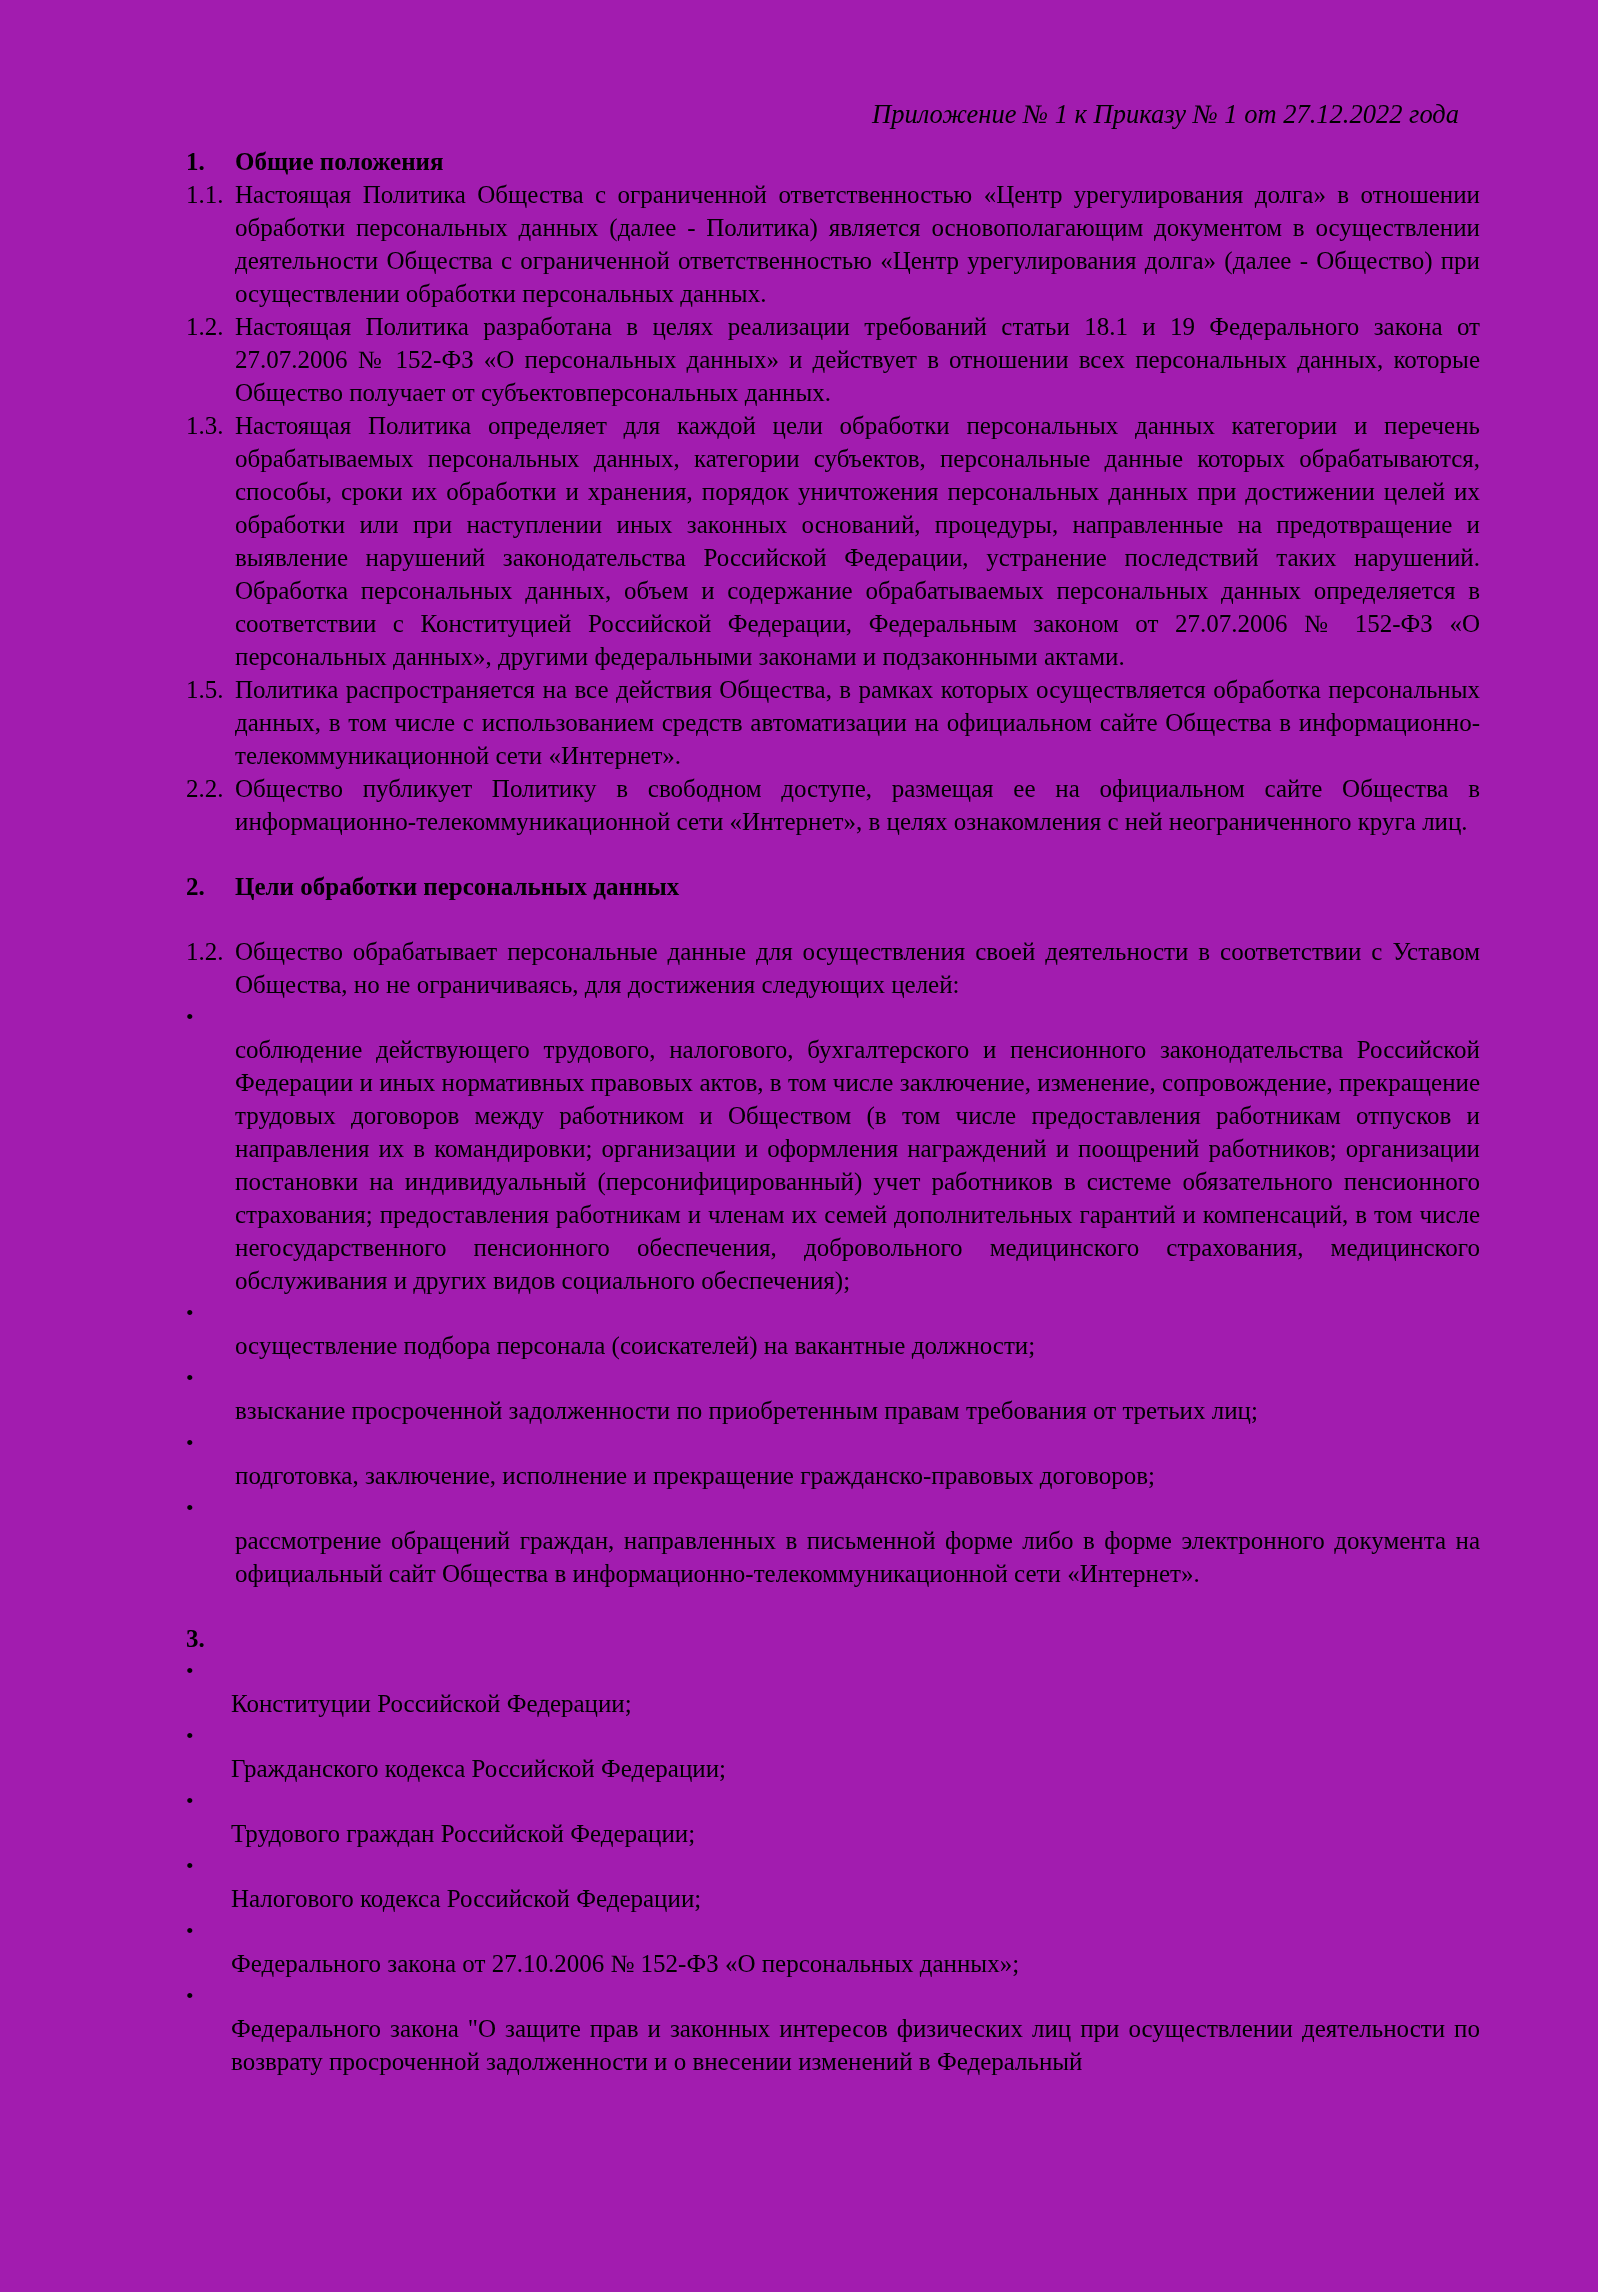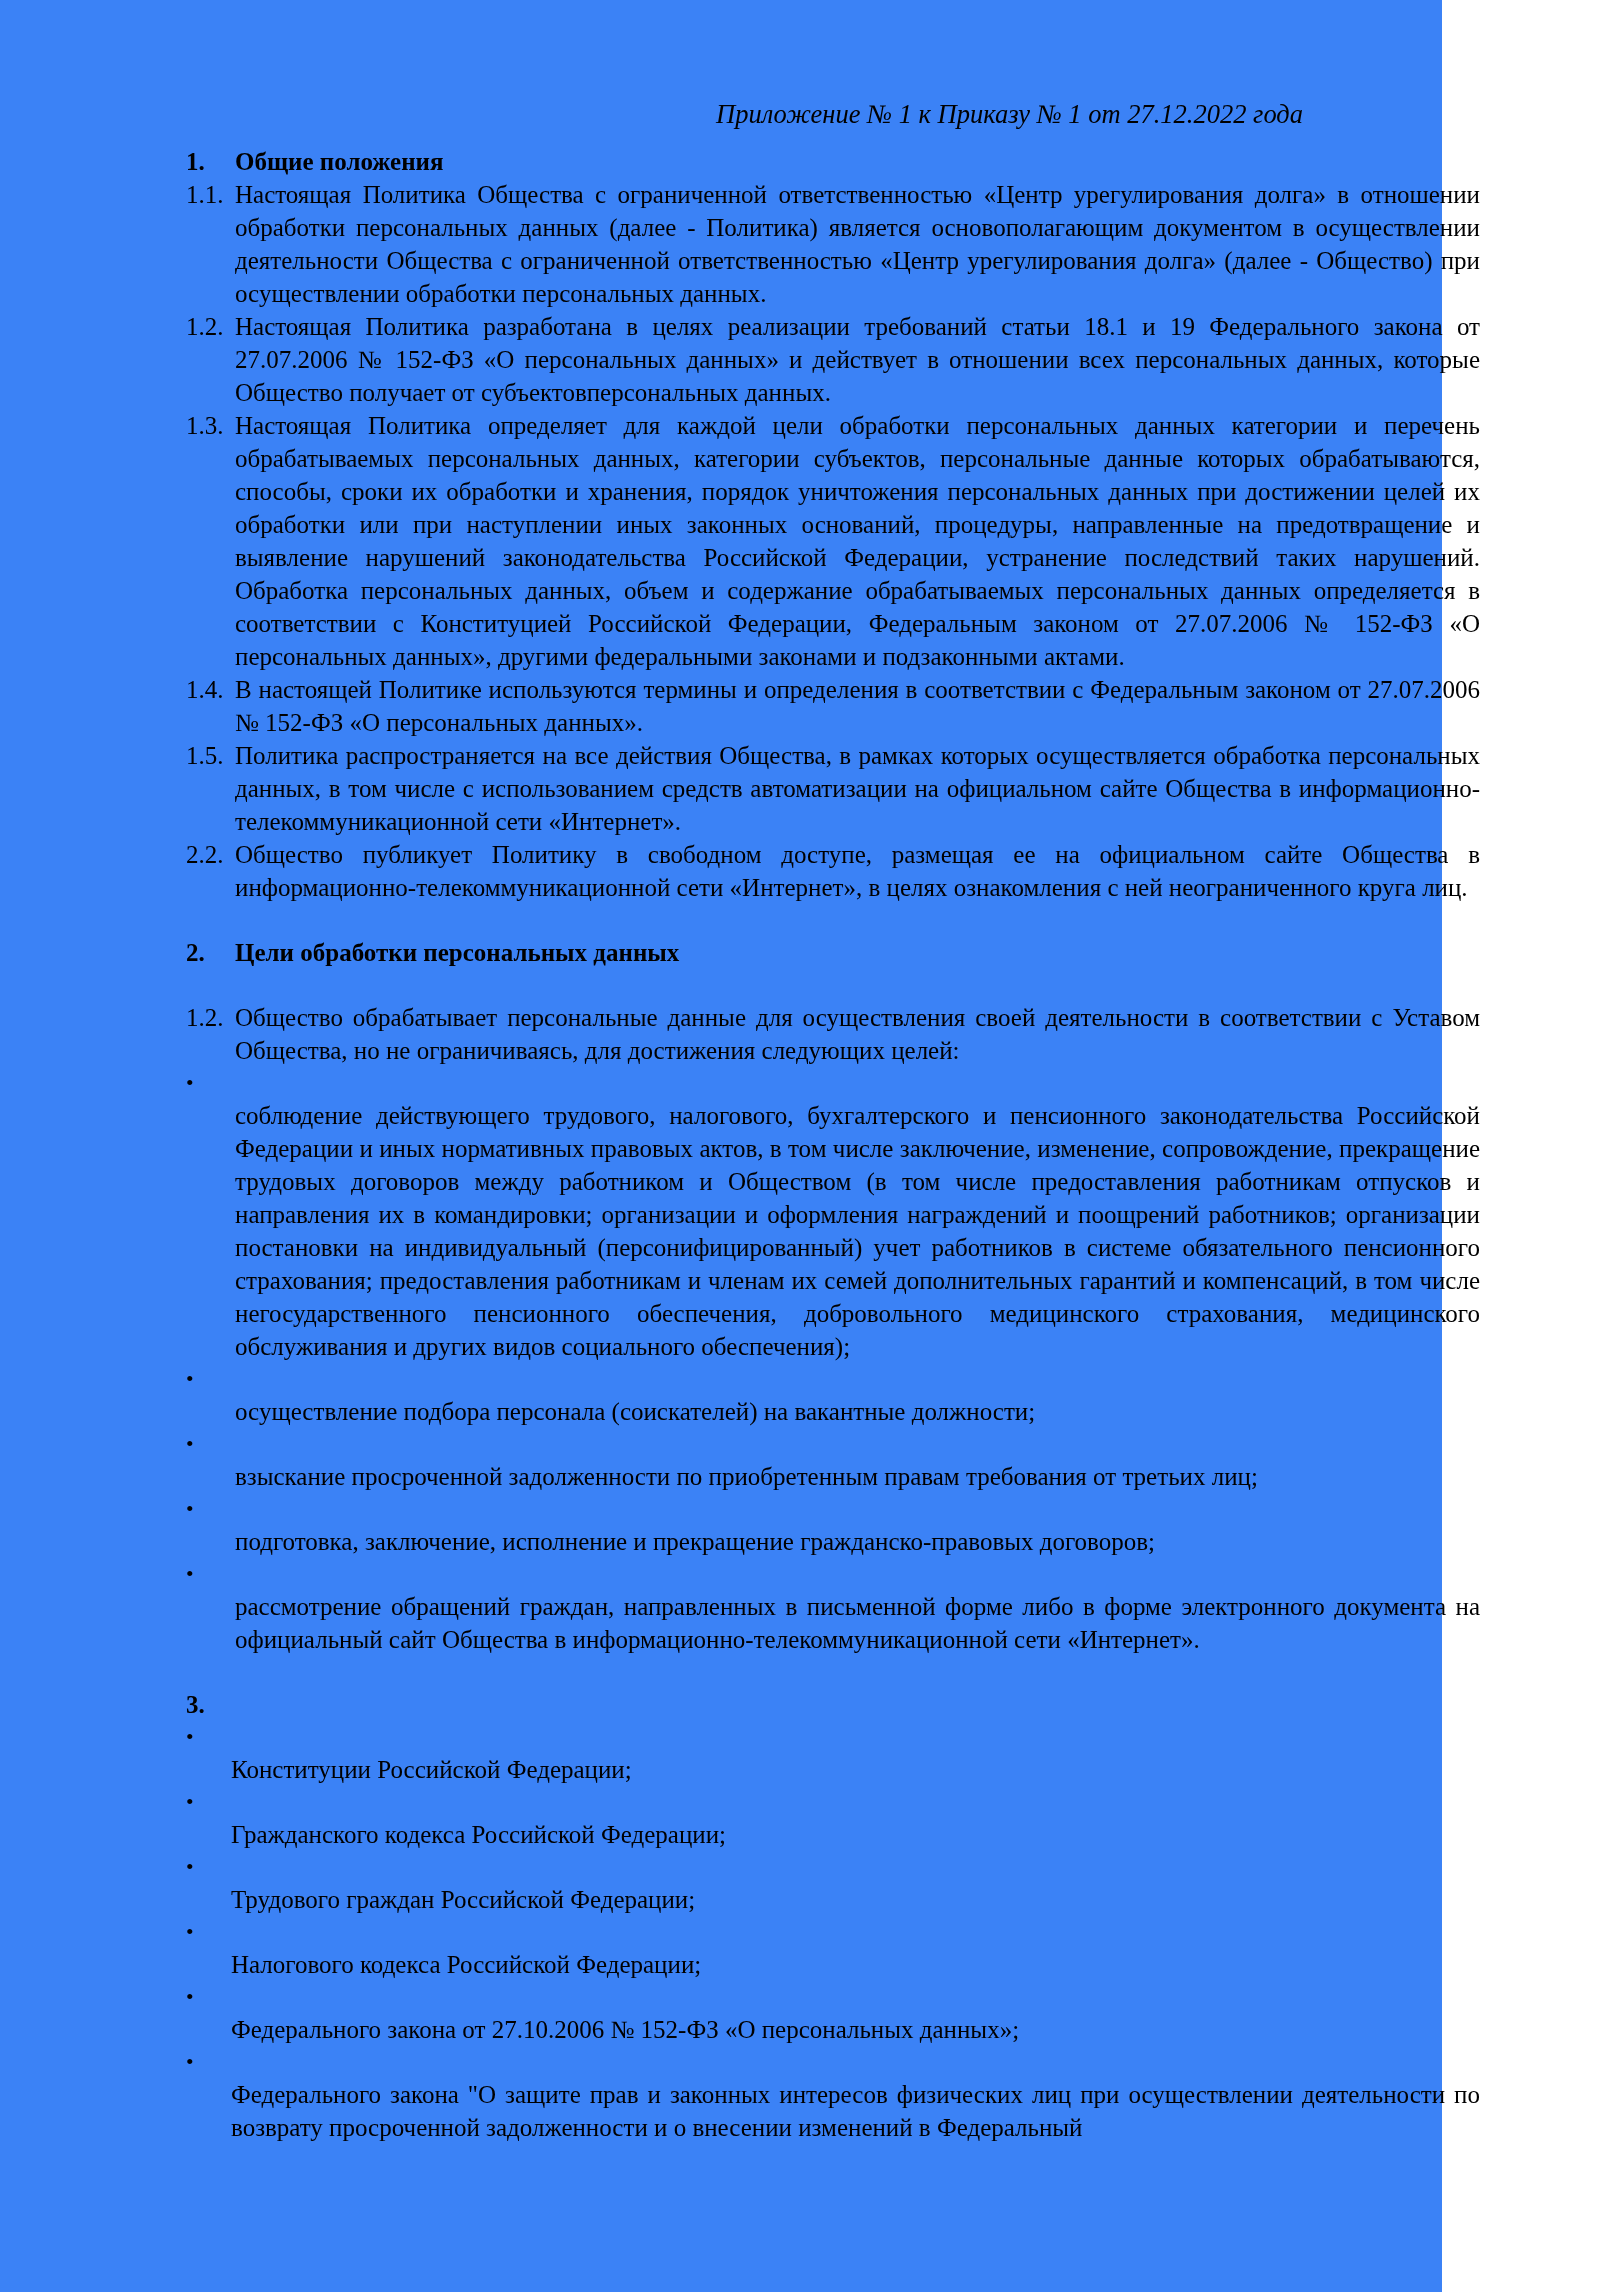--- a/index.html
+++ b/index.html
@@ -1,19 +1,19 @@
 <!DOCTYPE html>
 <html><head>
 <meta charset="utf-8">
 <style>
   html, body { margin: 0; padding: 0; background: #ffffff; }
   body { width: 1622px; height: 2293px; position: relative; overflow: hidden; }
   .page {
-    position: absolute; left: 0; top: 0; width: 1442px; height: 2293px;
-    background: #3b82f6; color: #000000;
+    position: absolute; left: 0; top: 0; width: 1598px; height: 2293px;
+    background: #a21caf; color: #000000;
     font-family: "Liberation Serif", "DejaVu Serif", serif;
     font-size: 25px; line-height: 33px;
   }
   .header {
     position: absolute; top: 98px; right: 139px;
     font-style: italic; font-size: 26.5px; line-height: 33px;
     white-space: nowrap;
   }
   .content { position: absolute; left: 186px; top: 145px; width: 1294px; }
   .sec-title { font-weight: bold; display: flex; }
@@ -44,24 +44,20 @@
       <span class="num">1.1.</span>
       <span class="txt">Настоящая Политика Общества с ограниченной ответственностью «Центр урегулирования долга» в отношении обработки персональных данных (далее - Политика) является основополагающим документом в осуществлении деятельности Общества с ограниченной ответственностью «Центр урегулирования долга» (далее - Общество) при осуществлении обработки персональных данных.</span>
     </div>
     <div class="item">
       <span class="num">1.2.</span>
       <span class="txt">Настоящая Политика разработана в целях реализации требований статьи 18.1 и 19 Федерального закона от 27.07.2006 № 152-ФЗ «О персональных данных» и действует в отношении всех персональных данных, которые Общество получает от субъектовперсональных данных.</span>
     </div>
     <div class="item">
       <span class="num">1.3.</span>
       <span class="txt">Настоящая Политика определяет для каждой цели обработки персональных данных категории и перечень обрабатываемых персональных данных, категории субъектов, персональные данные которых обрабатываются, способы, сроки их обработки и хранения, порядок уничтожения персональных данных при достижении целей их обработки или при наступлении иных законных оснований, процедуры, направленные на предотвращение и выявление нарушений законодательства Российской Федерации, устранение последствий таких нарушений. Обработка персональных данных, объем и содержание обрабатываемых персональных данных определяется в соответствии с Конституцией Российской Федерации, Федеральным законом от 27.07.2006 № 152-ФЗ «О персональных данных», другими федеральными законами и подзаконными актами.</span>
-    </div>
-    <div class="item">
-      <span class="num">1.4.</span>
-      <span class="txt">В настоящей Политике используются термины и определения в соответствии с Федеральным законом от 27.07.2006 № 152-ФЗ «О персональных данных».</span>
     </div>
     <div class="item">
       <span class="num">1.5.</span>
       <span class="txt">Политика распространяется на все действия Общества, в рамках которых осуществляется обработка персональных данных, в том числе с использованием средств автоматизации на официальном сайте Общества в информационно-телекоммуникационной сети «Интернет».</span>
     </div>
     <div class="item">
       <span class="num">2.2.</span>
       <span class="txt">Общество публикует Политику в свободном доступе, размещая ее на официальном сайте Общества в информационно-телекоммуникационной сети «Интернет», в целях ознакомления с ней неограниченного круга лиц.</span>
     </div>
 

